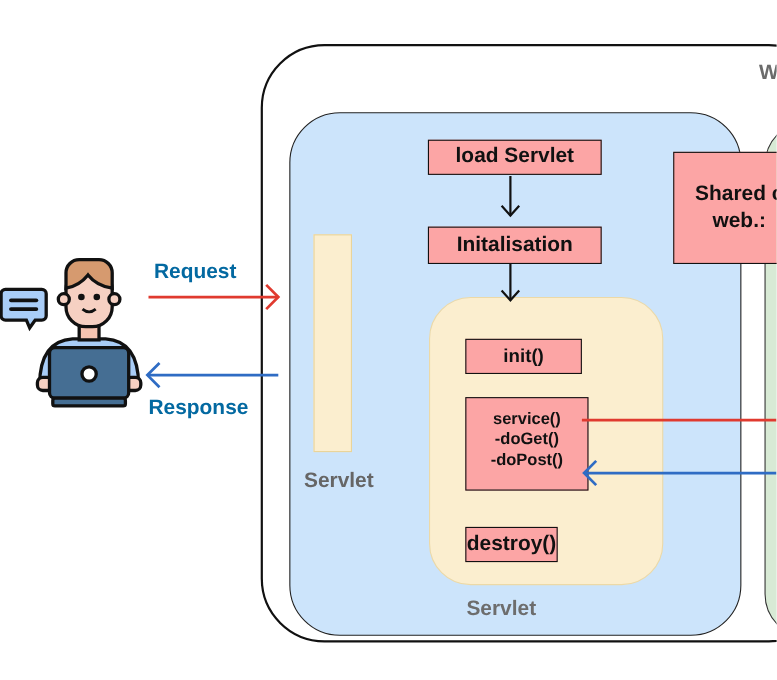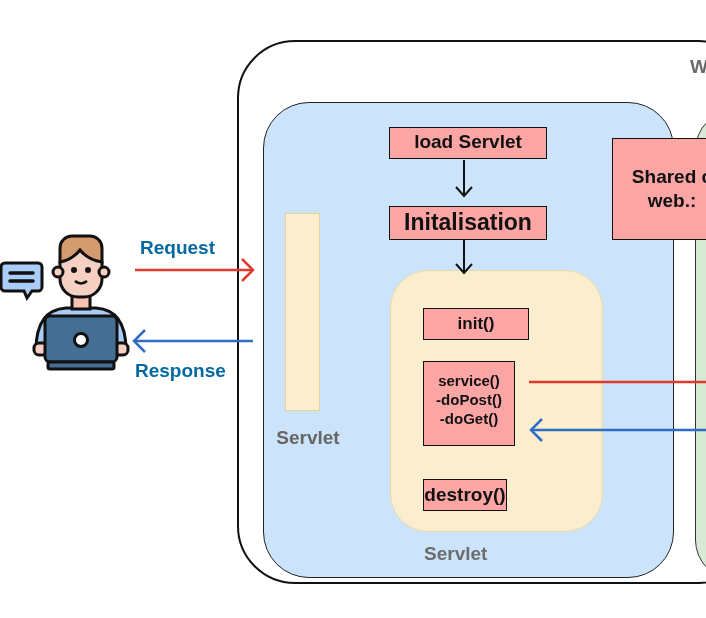--- a/index.html
+++ b/index.html
@@ -16,23 +16,23 @@
     .filter-bar { left: 285px; top: 213px; width: 35px; height: 198px;
       background: #fbeecf; border: 1.5px solid #e9d49a; box-sizing: border-box; }
     .filter-label { left: 268px; top: 426px; width: 80px; text-align: center;
       font-size: 19px; font-weight: bold; color: #666; line-height: 24px; }
     .servlet-box { left: 390px; top: 270px; width: 213px; height: 262px;
       background: #fbeecf; border: 1.5px solid #ecd9a7; border-radius: 38px; box-sizing: border-box; }
     .servlet-label { left: 424px; top: 543px; font-size: 19px; font-weight: bold; color: #6d6d6d; }
     .step-box { background: #fca5a5; border: 1.5px solid #111; box-sizing: border-box;
       font-weight: bold; color: #111; text-align: center; }
     .load-box { left: 389px; top: 127px; width: 158px; height: 32px; font-size: 19px; line-height: 28px; }
-    .init-stage-box { left: 389px; top: 206px; width: 158px; height: 34px; font-size: 23px; line-height: 31px; }
+    .init-stage-box { left: 389px; top: 206px; width: 158px; height: 34px; font-size: 19px; line-height: 31px; }
     .init-box { left: 423px; top: 308px; width: 106px; height: 32px; font-size: 17px; line-height: 29px; }
-    .service-box { left: 423px; top: 361px; width: 92px; height: 85px; font-size: 15px; line-height: 19px; padding-top: 9px; }
+    .service-box { left: 423px; top: 361px; width: 112px; height: 85px; font-size: 15px; line-height: 19px; padding-top: 9px; }
     .destroy-box { left: 423px; top: 479px; width: 84px; height: 32px; font-size: 19px; line-height: 29px; }
     .shared-box { left: 612px; top: 138px; width: 120px; height: 102px; font-size: 19px; font-weight: bold;
       line-height: 24px; text-align: center; padding-top: 26px; }
     .label { font-size: 19px; font-weight: bold; color: #0369a1; }
     .svg-layer { left: 0; top: 0; }
   </style>
 </head>
 <body>
 
 <div class="abs web-container"></div>
@@ -48,22 +48,22 @@
 
 <div class="abs servlet-box"></div>
 <div class="abs servlet-label">Servlet</div>
 
 <div class="abs step-box load-box">load Servlet</div>
 <div class="abs step-box init-stage-box">Initalisation</div>
 
 <div class="abs step-box init-box">init()</div>
 <div class="abs step-box service-box">
   <div>service()</div>
+  <div>-doGet()</div>
   <div>-doPost()</div>
-  <div>-doGet()</div>
 </div>
 <div class="abs step-box destroy-box">destroy()</div>
 
 <div class="abs step-box shared-box">
   <div style="white-space:nowrap;overflow:hidden;">Shared c</div>
   <div>web.:</div>
 </div>
 
 <svg class="abs svg-layer" width="706" height="618">
 

